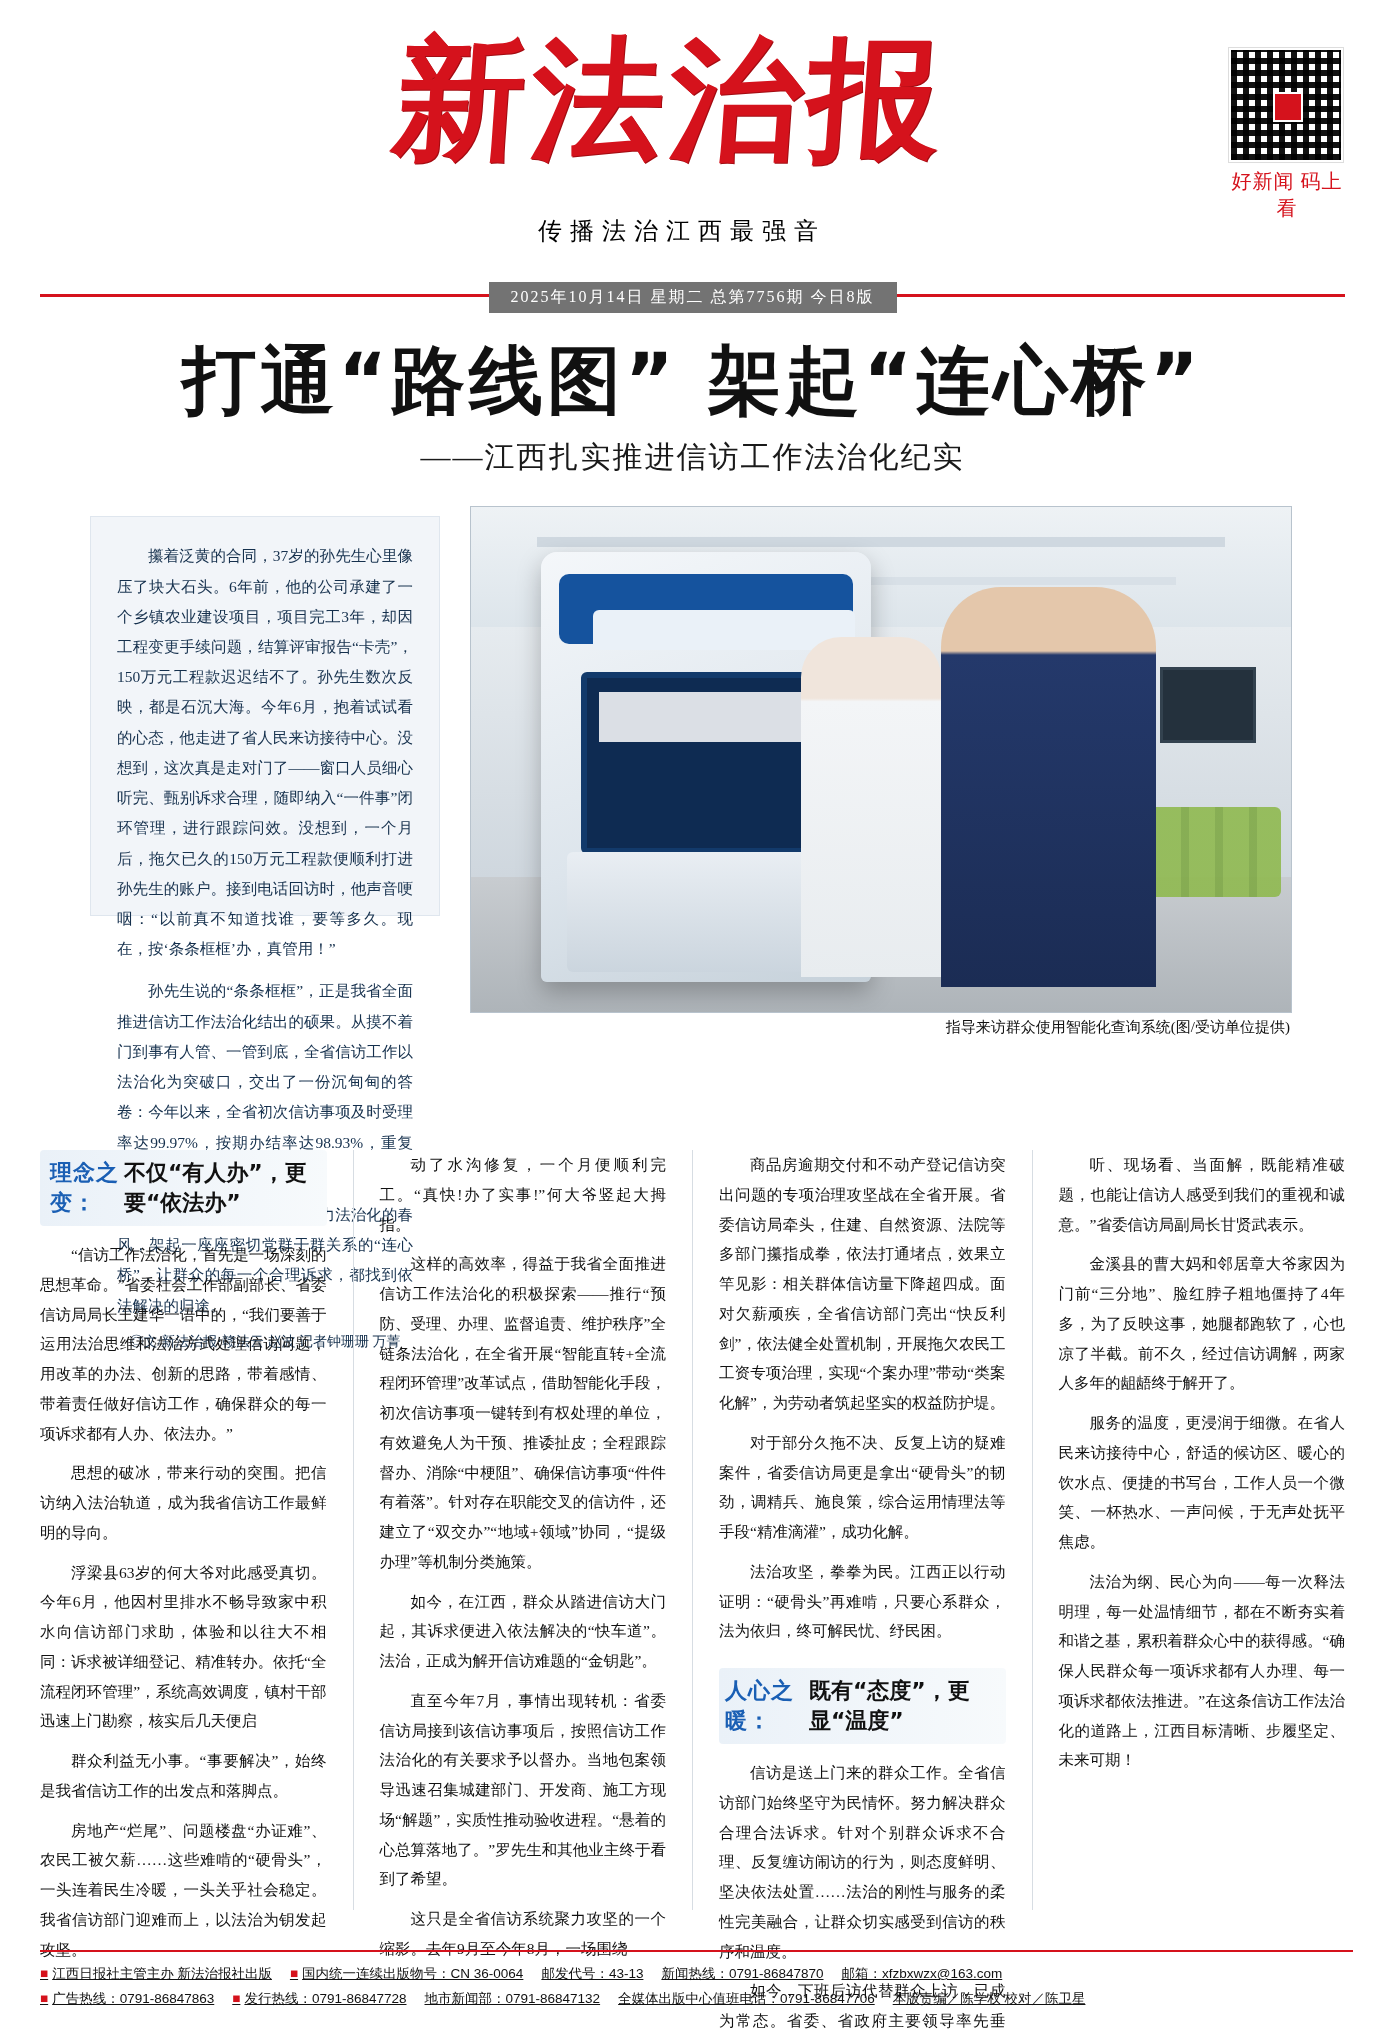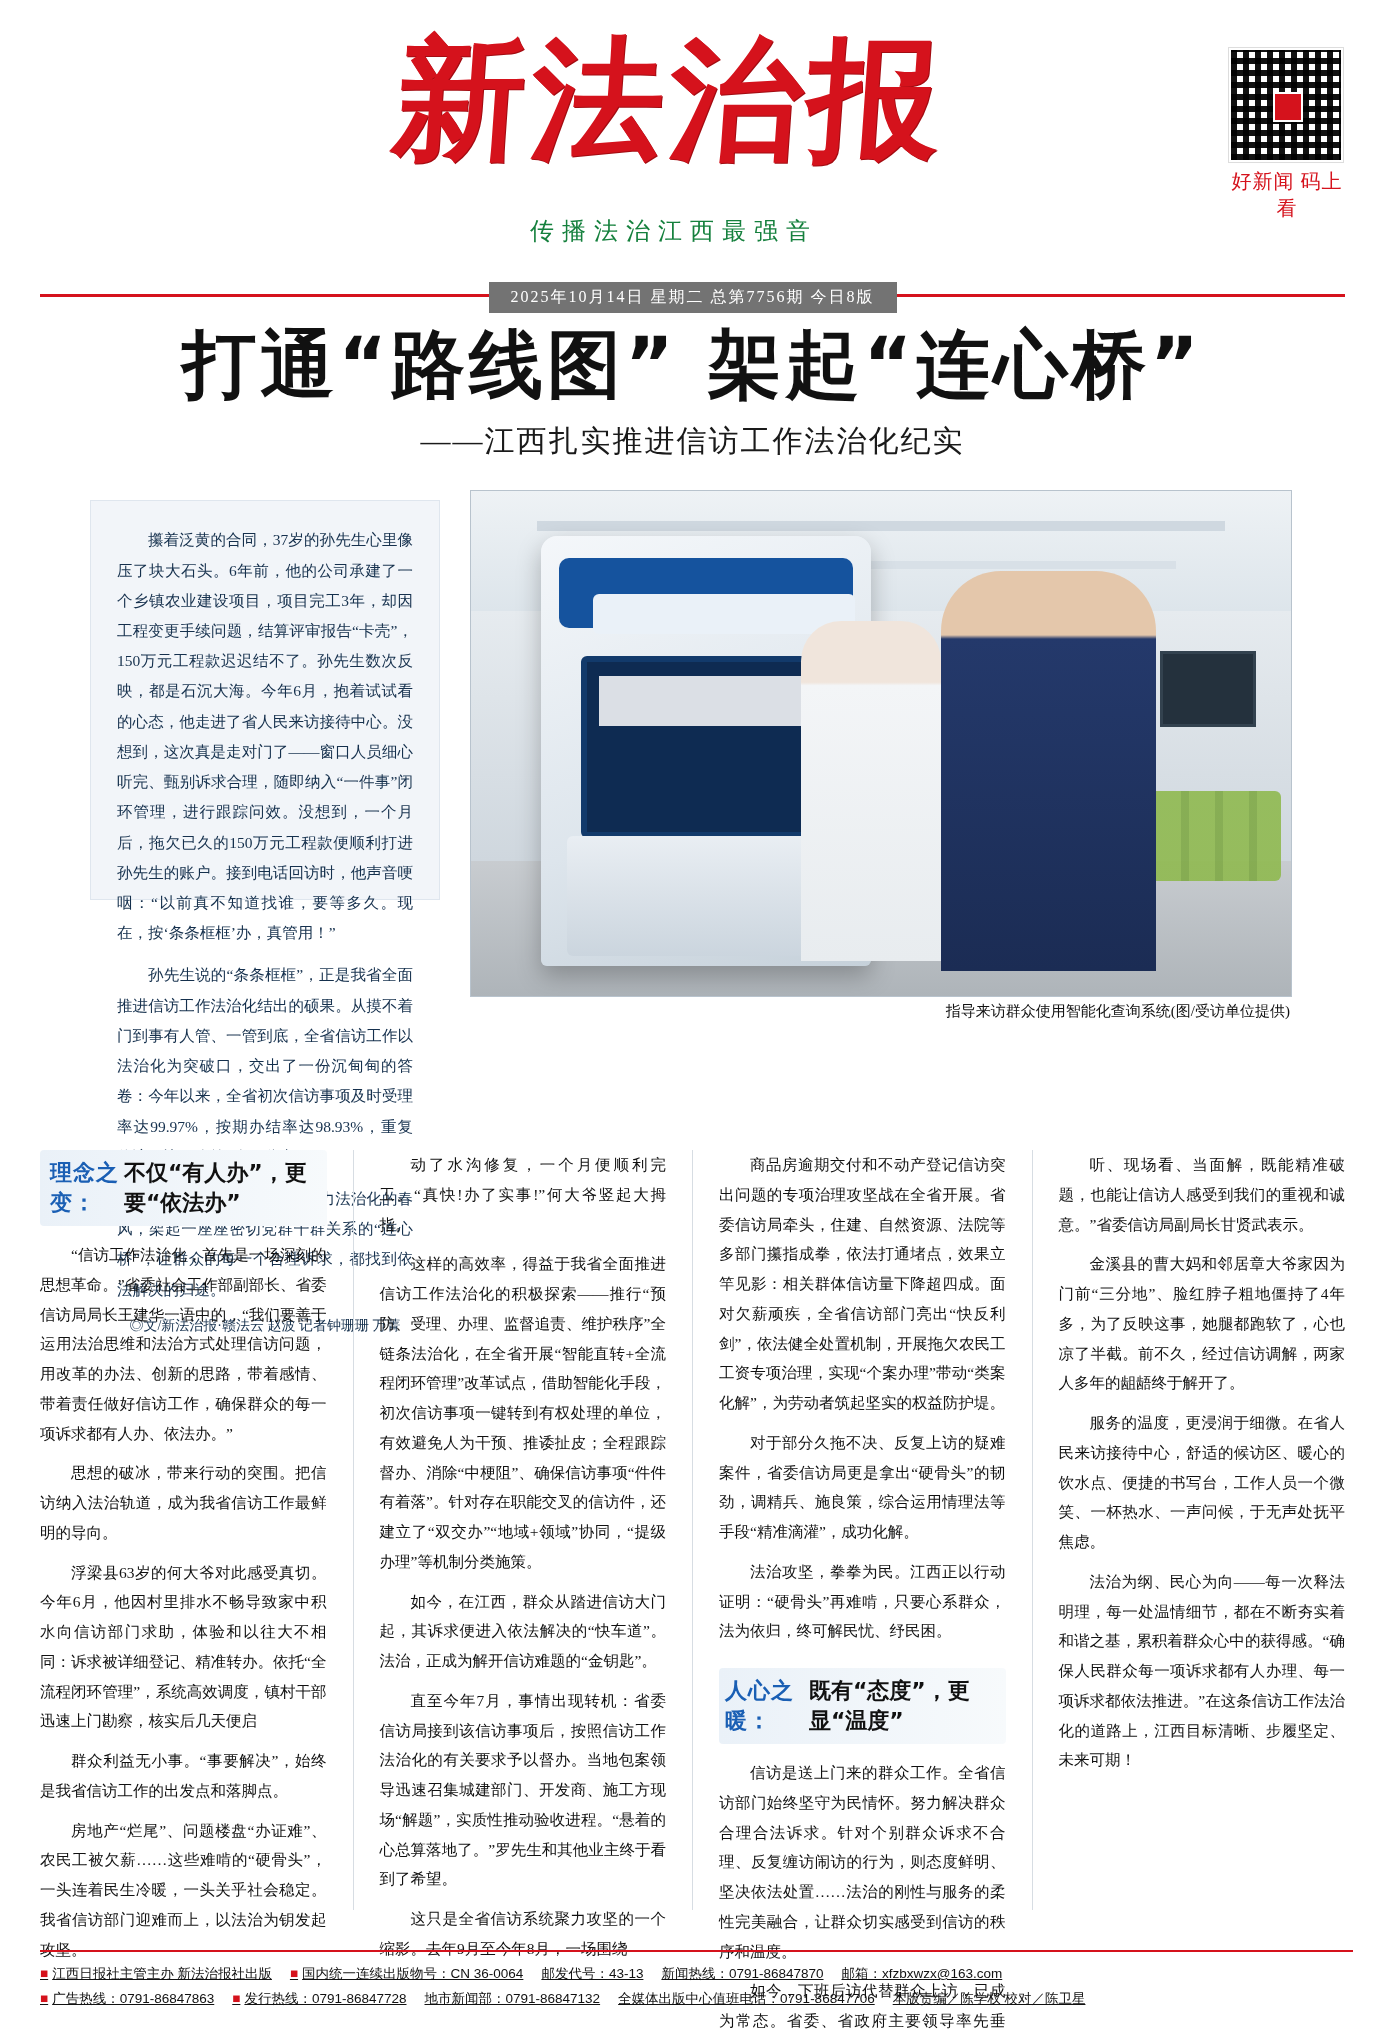--- a/index.html
+++ b/index.html
@@ -27,23 +27,23 @@
     font-weight:bold;
     font-size:132px;
     letter-spacing:6px;
     color:#d5121c;
     line-height:1.05;
     white-space:nowrap;
     text-shadow:1px 1px 0 #a30c12;
     transform:skewX(-4deg);
   }
   .masthead-sub{
-    position:absolute;left:304px;top:215px;width:740px;
+    position:absolute;left:312px;top:215px;width:740px;
     text-align:center;
-    font-size:24px;letter-spacing:8px;color:#15803d;
+    font-size:24px;letter-spacing:8px;color:#000000;
     font-family:"Liberation Serif", serif;
   }
   .qr-box{
     position:absolute;right:40px;top:48px;width:116px;text-align:center;
   }
   .qr-img{
     width:110px;height:110px;
     background:
       repeating-linear-gradient(90deg,#111 0 6px,#fff 6px 12px),
       repeating-linear-gradient(0deg,#111 0 6px,#fff 6px 12px);
@@ -63,21 +63,21 @@
     position:absolute;left:40px;right:40px;top:294px;height:3px;background:#d5121c;
   }
   .issue-text{
     position:absolute;left:50%;transform:translateX(-50%);top:282px;
     background:#737373;color:#fff;font-size:16px;letter-spacing:2px;
     padding:5px 22px;white-space:nowrap;
   }
 
   
   .headline{
-    margin-top:24px;text-align:center;
+    margin-top:40px;text-align:center;
   }
   .headline-main{
     font-family:"DejaVu Sans", sans-serif;
     font-weight:bold;
     font-size:74px;
     letter-spacing:4px;
     color:#111;
     line-height:1.1;
   }
   .headline-sub{

